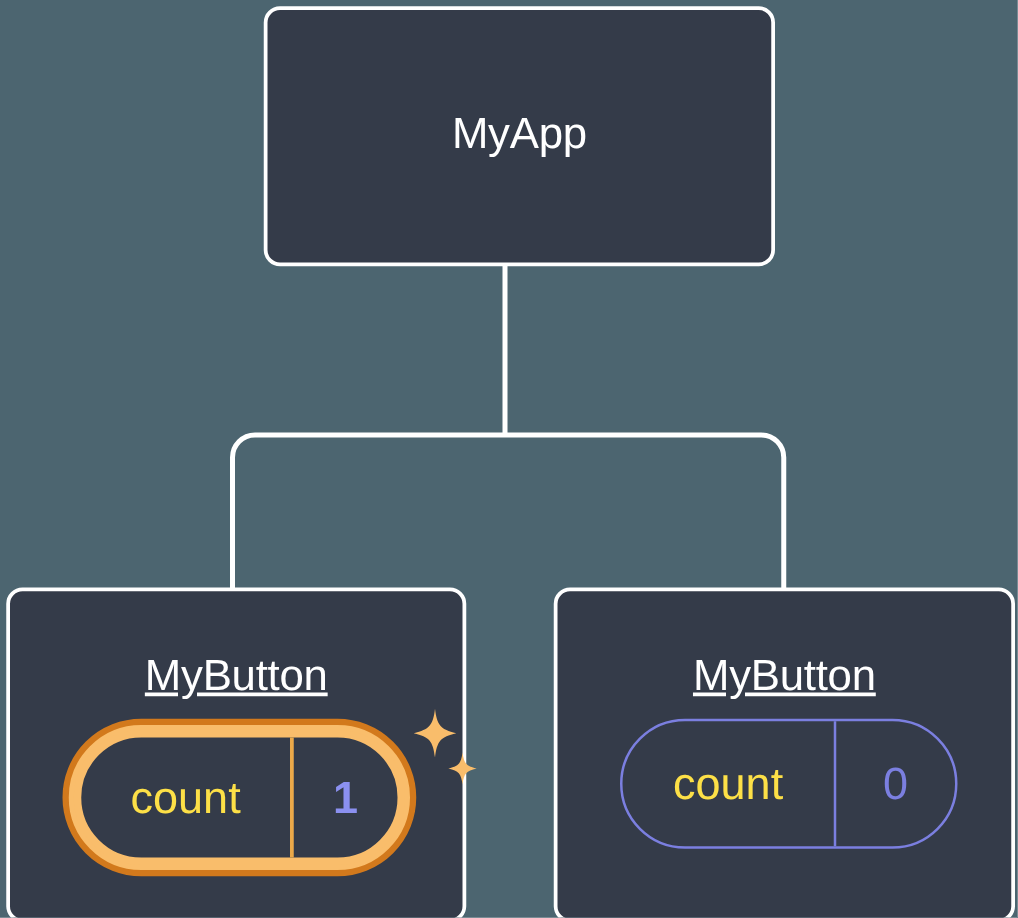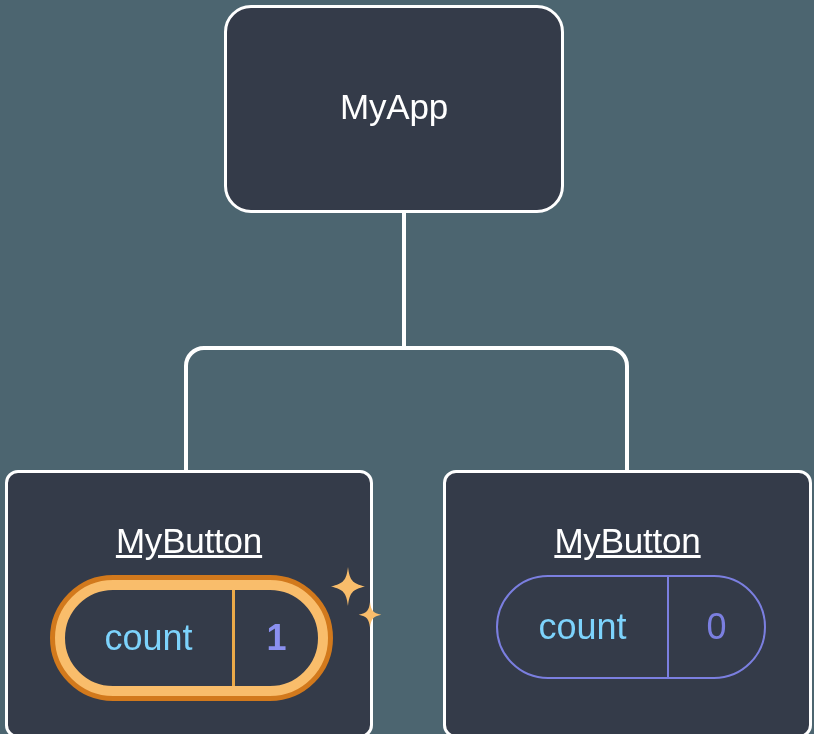--- a/index.html
+++ b/index.html
@@ -32,25 +32,24 @@
 
   
   .node-card {
     position: absolute;
     box-sizing: border-box;
     background: #343b49;
     border: 3px solid #ffffff;
     border-radius: 13px;
   }
   #card-root {
-    left: 224px;
+    left: 211px;
     top: 5px;
-    width: 340px;
+    width: 409px;
     height: 208px;
-    border-radius: 27px;
   }
   #card-child-0 {
     left: 5px;
     top: 470px;
     width: 368px;
     height: 268px;
   }
   #card-child-1 {
     left: 443px;
     top: 470px;
@@ -133,21 +132,21 @@
 
   .pill-key, .pill-val {
     display: flex;
     align-items: center;
     justify-content: center;
     box-sizing: border-box;
   }
   .pill-val { flex: 1 1 auto; }
 
   .pill-key-text {
-    color: #7dd3fc;
+    color: #fde047;
     font-size: 36px;
     font-weight: 400;
     line-height: 1;
   }
   .pill-val-text {
     color: #8b90f0;
     font-size: 36px;
     line-height: 1;
   }
   .pill-val-text.bold {

